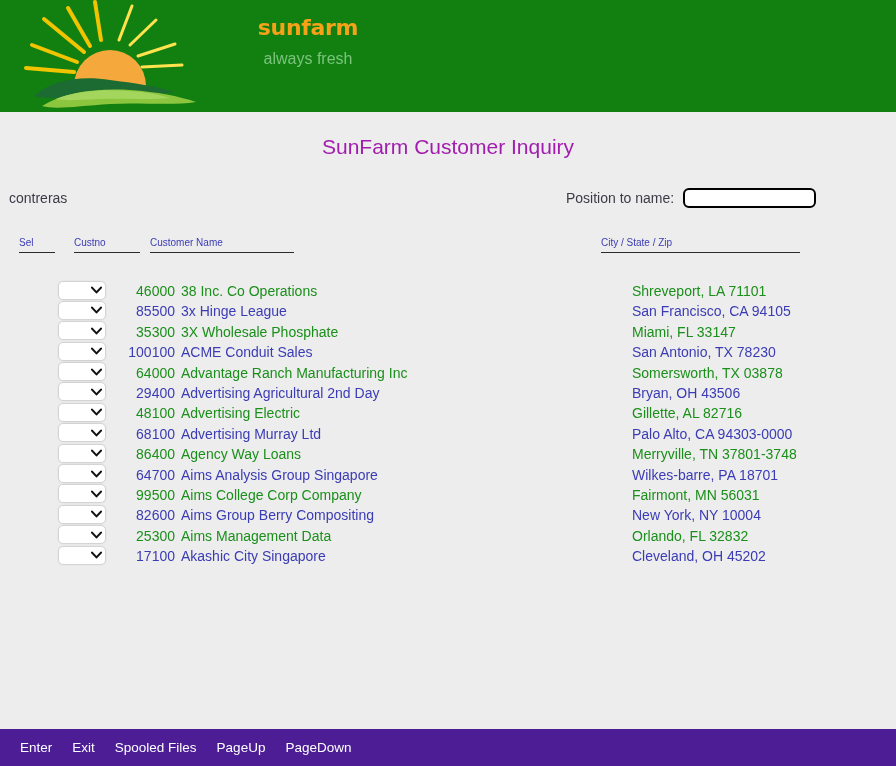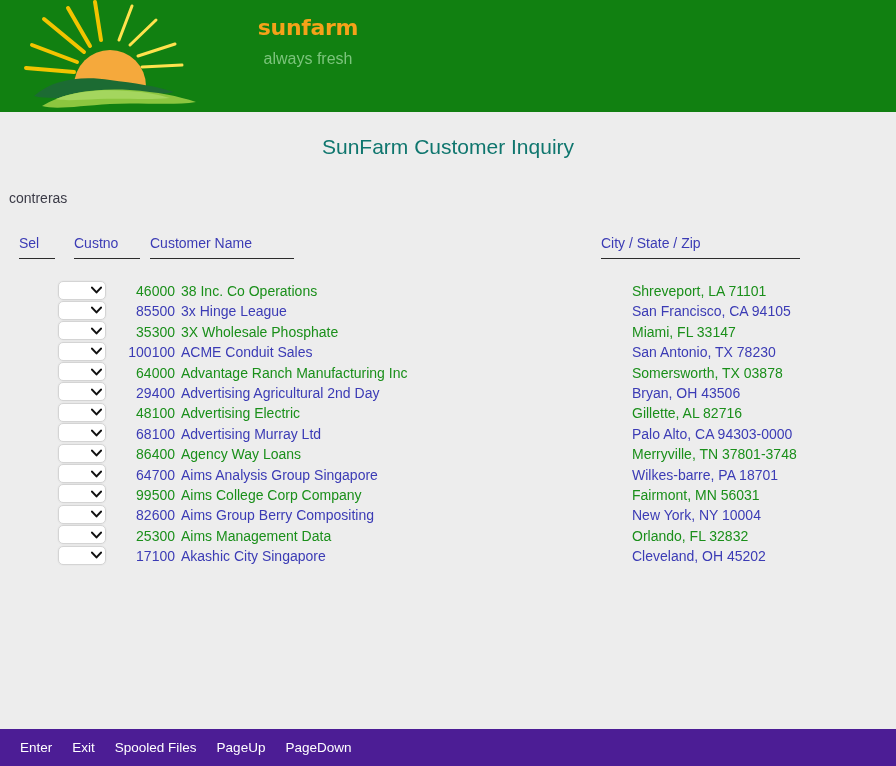--- a/index.html
+++ b/index.html
@@ -51,21 +51,21 @@
     font-size: 16px;
     color: #7cc47c;
     line-height: 20px;
     margin-top: 1px;
   }
 
   
   #page-title {
     text-align: center;
     font-size: 21px;
-    color: #0f766e;
+    color: #a21caf;
     padding-top: 22px;
     line-height: 26px;
   }
 
   
   #subbar {
     position: relative;
     height: 34px;
     margin-top: 22px;
   }
@@ -107,25 +107,25 @@
     position: relative;
     margin-top: 18px;
   }
   #grid-head {
     position: relative;
     height: 24px;
   }
   .col-head {
     position: absolute;
     top: 0;
-    font-size: 14px;
+    font-size: 10px;
     color: #3b3bb5;
     line-height: 18px;
     border-bottom: 1px solid #2b2b2b;
-    padding-bottom: 6px;
+    padding-bottom: 0;
     white-space: nowrap;
     cursor: pointer;
   }
   .col-head.h-sel  { left: 19px;  width: 36px; }
   .col-head.h-cust { left: 74px;  width: 66px; }
   .col-head.h-name { left: 150px; width: 144px; }
   .col-head.h-city { left: 601px; width: 199px; }
 
   #grid-body {
     position: relative;
@@ -239,20 +239,24 @@
     <div id="brand-name">sunfarm</div>
     <div id="brand-tagline">always fresh</div>
   </div>
 </div>
 
 <div id="page-title">SunFarm Customer Inquiry</div>
 
 <div id="subbar">
   <div id="username">contreras</div>
 
+  <div id="position-group">
+    <label id="position-label">Position to name:</label>
+    <input id="position-input" type="text" placeholder="" style="">
+  </div>
 </div>
 
 <div id="grid">
 
   <div id="grid-head">
     <div class="col-head h-sel">Sel</div>
     <div class="col-head h-cust">Custno</div>
     <div class="col-head h-name">Customer Name</div>
     <div class="col-head h-city">City / State / Zip</div>
   </div>

